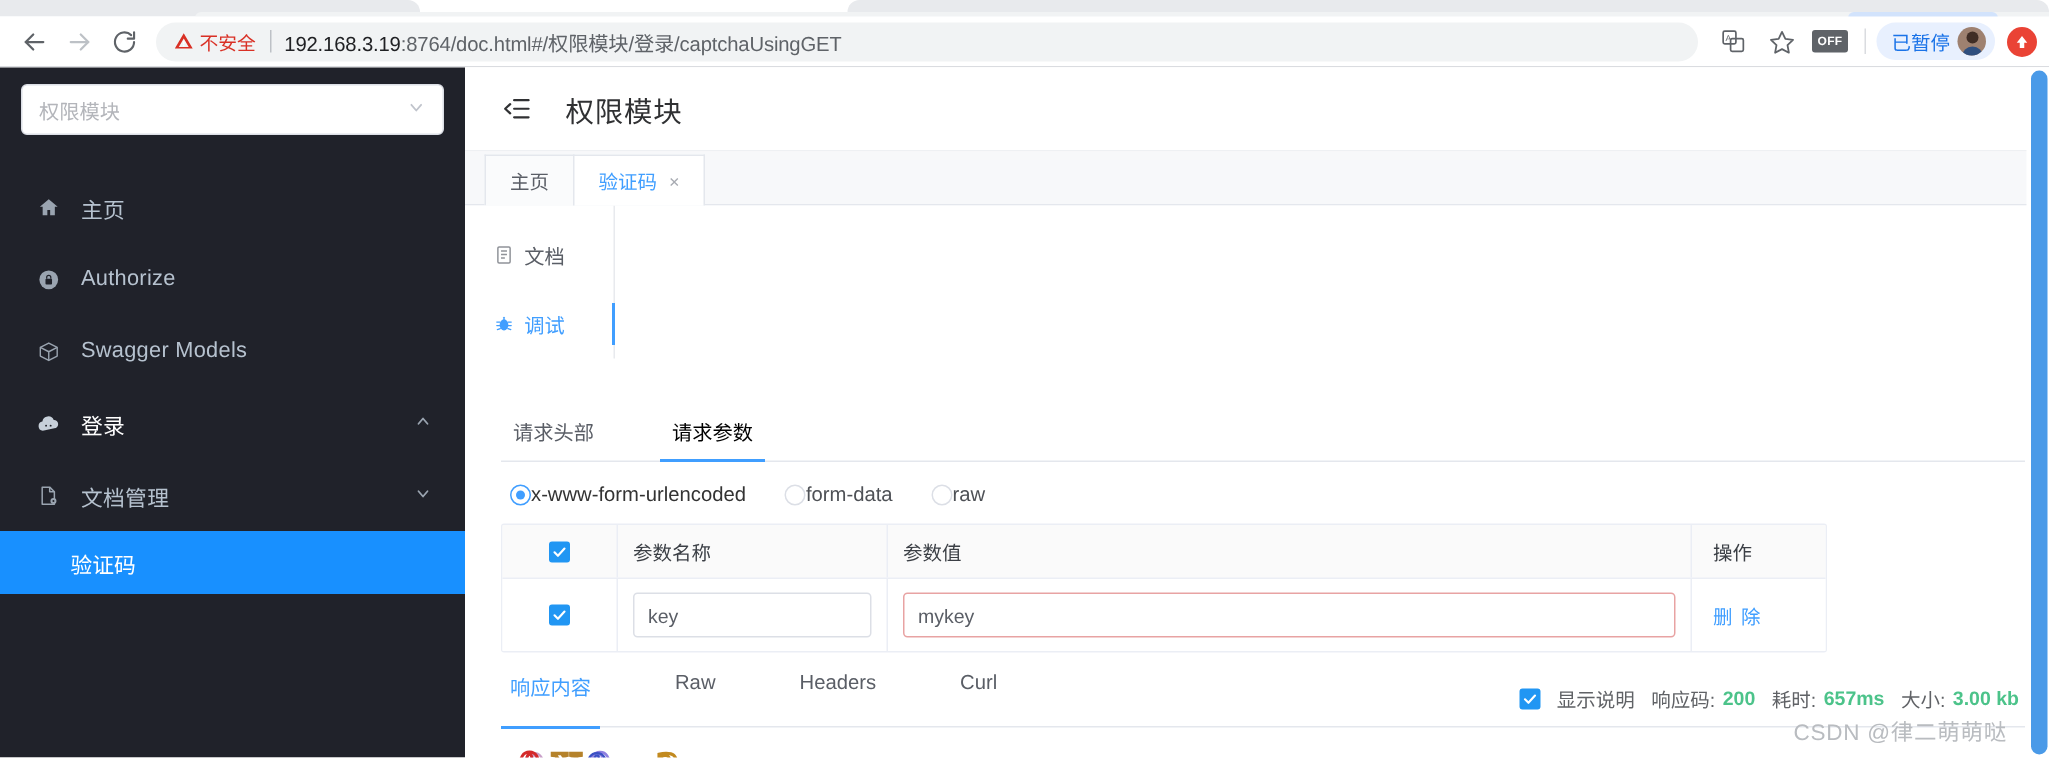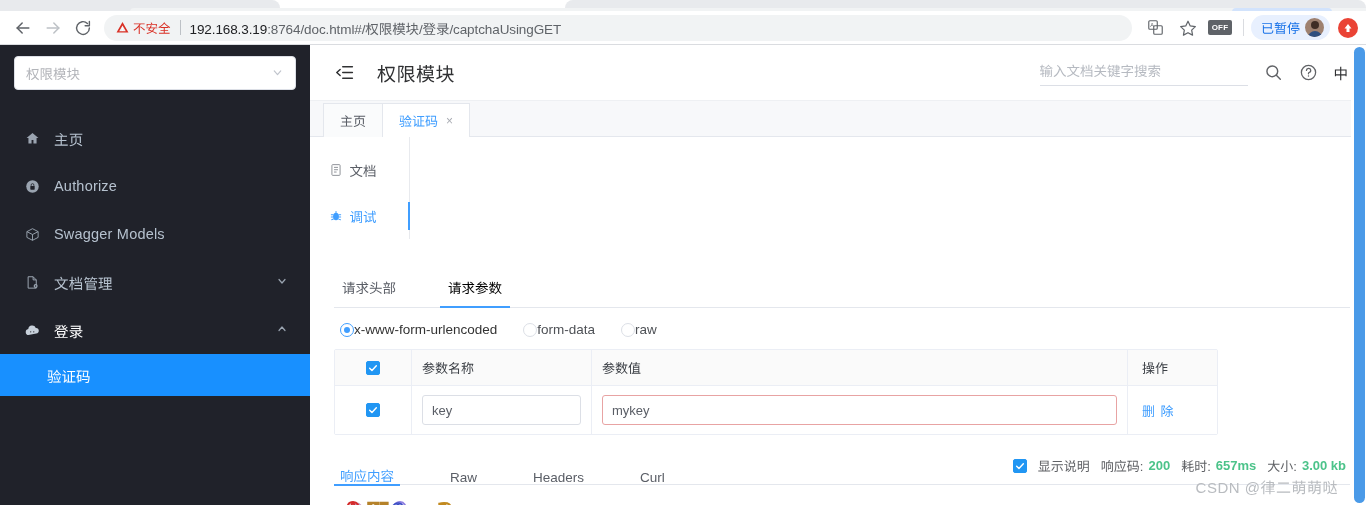--- a/index.html
+++ b/index.html
@@ -232,21 +232,21 @@
     padding: 0 9px; font-size: 13px; color: #5a5e66; outline: none; font-family: inherit;
     background: #fff;
   }
   .cell-input.err { border-color: #e8a3a3; }
   .del-link { color: #409eff; font-size: 13px; letter-spacing: 1px; }
 
   .resp-bar {
     display: flex; align-items: center; border-bottom: 1px solid #e4e7ed;
     margin-top: 12px; padding-left: 6px; height: 38px;
   }
-  .resp-tab { font-size: 13.5px; color: #5a5e66; margin-right: 56px; position: relative; height: 38px; display:flex; align-items:flex-end;}
+  .resp-tab { font-size: 13.5px; color: #5a5e66; margin-right: 56px; position: relative; height: 38px; display:flex; align-items:flex-start;}
   .resp-tab.active { color: #409eff; }
   .resp-tab.active::after {
     content: ""; position: absolute; left: -6px; right: -6px; bottom: -1px; height: 2px; background: #409eff;
   }
   .resp-meta { margin-left: auto; display: flex; align-items: center; gap: 11px; font-size: 13px; color: #606266; padding-right: 4px;}
   .resp-meta .mlabel { color: #606266; }
   .resp-meta .mval { color: #4cc38a; font-weight: bold; }
   .meta-group { display: flex; align-items: center; gap: 5px; }
 
   .captcha { padding: 10px 0 0 8px; }
@@ -375,91 +375,72 @@
         <div class="menu-item">
           <span class="mi-icon">
             <svg width="15" height="15" viewBox="0 0 24 24" fill="none" stroke="currentColor" stroke-width="1.5" stroke-linejoin="round">
                 <path d="M12 2.7 21 7.4v9.2L12 21.3 3 16.6V7.4z"></path>
                 <path d="M3 7.4 12 12l9-4.6M12 12v9.3"></path>
               </svg>
           </span>
           <span class="mi-label">Swagger Models</span>
         </div>
 
+        <div class="menu-item expanded">
+          <span class="mi-icon">
+            <svg width="17" height="17" viewBox="0 0 24 24" fill="currentColor">
+                <path d="M6.4 18.5A4.4 4.4 0 0 1 6 9.8a5.6 5.6 0 0 1 10.7-1.3 3.9 3.9 0 0 1 .5 7.8z"></path>
+                <circle cx="9.5" cy="13.8" r=".9" fill="#20222a"></circle>
+                <circle cx="13.8" cy="13.8" r=".9" fill="#20222a"></circle>
+              </svg>
+          </span>
+          <span class="mi-label">登录</span>
+          <span class="mi-arrow">
+            <svg width="12" height="12" viewBox="0 0 24 24" fill="none" stroke="currentColor" stroke-width="2.4" stroke-linecap="round" stroke-linejoin="round">
+                <polyline points="6 15 12 8 18 15"></polyline>
+              </svg>
+          </span>
+        </div>
+
         <div class="menu-item">
           <span class="mi-icon">
             <svg width="15" height="15" viewBox="0 0 24 24" fill="none" stroke="currentColor" stroke-width="1.6" stroke-linejoin="round">
                 <path d="M5 2.8h8l5 5V21H5z"></path>
                 <path d="M13 2.8v5h5"></path>
                 <circle cx="17" cy="17.6" r="3.2" fill="currentColor" stroke="none"></circle>
                 <circle cx="17" cy="17.6" r="1.1" fill="#20222a" stroke="none"></circle>
               </svg>
           </span>
           <span class="mi-label">文档管理</span>
           <span class="mi-arrow">
             <svg width="12" height="12" viewBox="0 0 24 24" fill="none" stroke="currentColor" stroke-width="2.4" stroke-linecap="round" stroke-linejoin="round">
                 <polyline points="6 9 12 16 18 9"></polyline>
               </svg>
           </span>
         </div>
 
-        <div class="menu-item expanded">
-          <span class="mi-icon">
-            <svg width="17" height="17" viewBox="0 0 24 24" fill="currentColor">
-                <path d="M6.4 18.5A4.4 4.4 0 0 1 6 9.8a5.6 5.6 0 0 1 10.7-1.3 3.9 3.9 0 0 1 .5 7.8z"></path>
-                <circle cx="9.5" cy="13.8" r=".9" fill="#20222a"></circle>
-                <circle cx="13.8" cy="13.8" r=".9" fill="#20222a"></circle>
-              </svg>
-          </span>
-          <span class="mi-label">登录</span>
-          <span class="mi-arrow">
-            <svg width="12" height="12" viewBox="0 0 24 24" fill="none" stroke="currentColor" stroke-width="2.4" stroke-linecap="round" stroke-linejoin="round">
-                <polyline points="6 15 12 8 18 15"></polyline>
-              </svg>
-          </span>
-        </div>
-
         <div class="submenu-item active">
           <span>验证码</span>
         </div>
       </div>
     </div>
 
     <div class="main">
 
       <div class="main-header">
         <span class="hamburger">
           <svg width="21" height="21" viewBox="0 0 24 24" fill="none" stroke="currentColor" stroke-width="1.7" stroke-linecap="round">
               <line x1="10" y1="5.5" x2="21" y2="5.5"></line>
               <line x1="10" y1="12" x2="21" y2="12"></line>
               <line x1="10" y1="18.5" x2="21" y2="18.5"></line>
               <polyline points="7 8.5 3.2 12 7 15.5" stroke-linejoin="round"></polyline>
             </svg>
         </span>
         <span class="main-title">权限模块</span>
 
-        <div class="header-right">
-          <div class="search-wrap">
-            <input class="search-input" type="text" placeholder="输入文档关键字搜索" style="">
-          </div>
-          <span class="hdr-ico">
-            <svg width="19" height="19" viewBox="0 0 24 24" fill="none" stroke="currentColor" stroke-width="1.8" stroke-linecap="round">
-                <circle cx="10.5" cy="10.5" r="6.8"></circle>
-                <line x1="15.6" y1="15.6" x2="20.6" y2="20.6"></line>
-              </svg>
-          </span>
-          <span class="hdr-ico">
-            <svg width="19" height="19" viewBox="0 0 24 24" fill="none" stroke="currentColor" stroke-width="1.6">
-                <circle cx="12" cy="12" r="9"></circle>
-                <path d="M9.4 9.3a2.7 2.7 0 1 1 3.3 2.7c-.5.2-.7.6-.7 1.1v.6" stroke-linecap="round"></path>
-                <circle cx="12" cy="16.4" r=".9" fill="currentColor" stroke="none"></circle>
-              </svg>
-          </span>
-          <span class="hdr-lang">中</span>
-        </div>
       </div>
 
       <div class="tabbar">
         <div class="doc-tab">
           <span>主页</span>
         </div>
         <div class="doc-tab active">
           <span>验证码</span>
           <span class="tab-close">×</span>
         </div>

